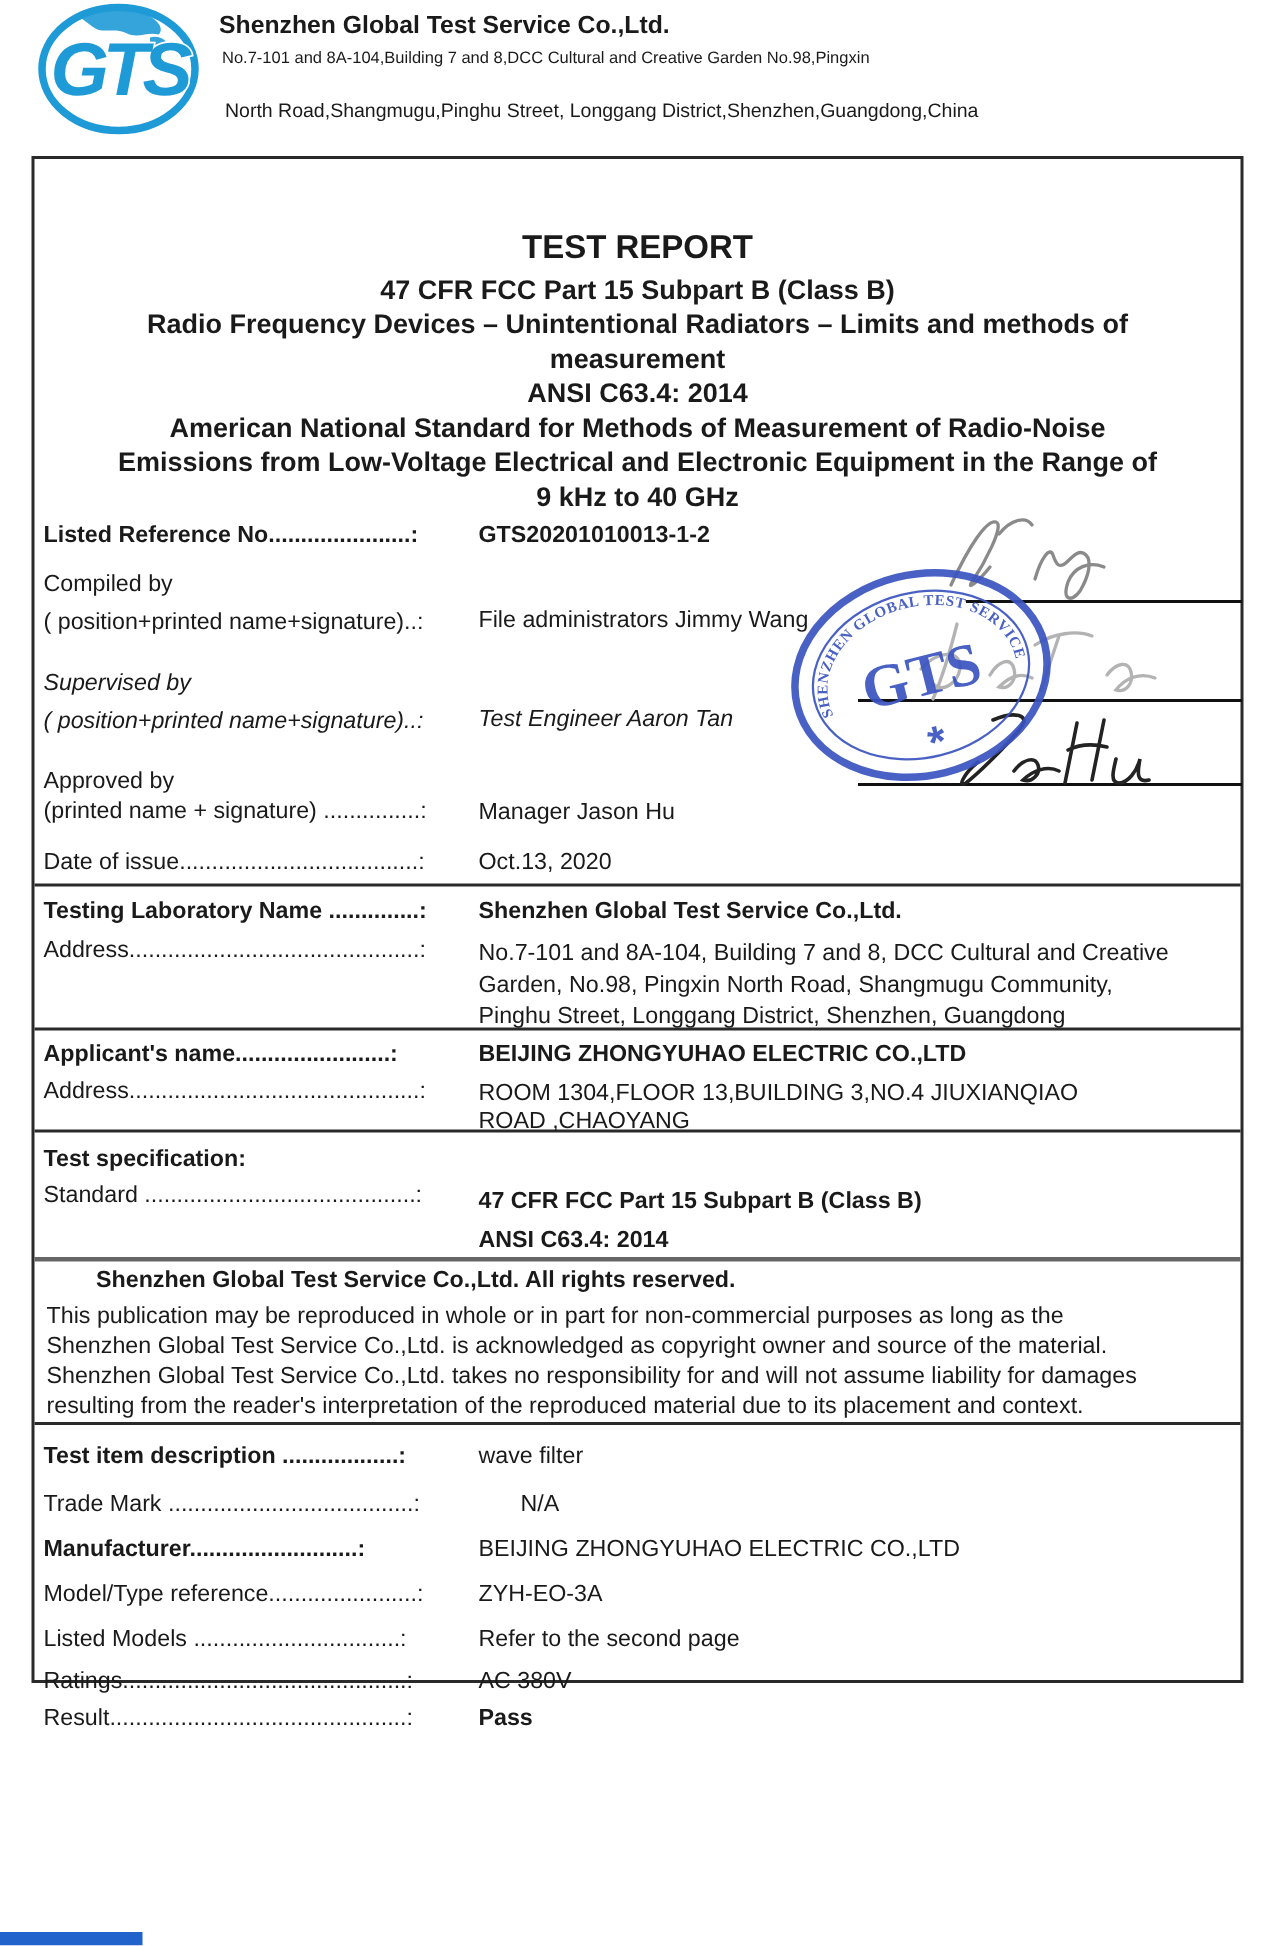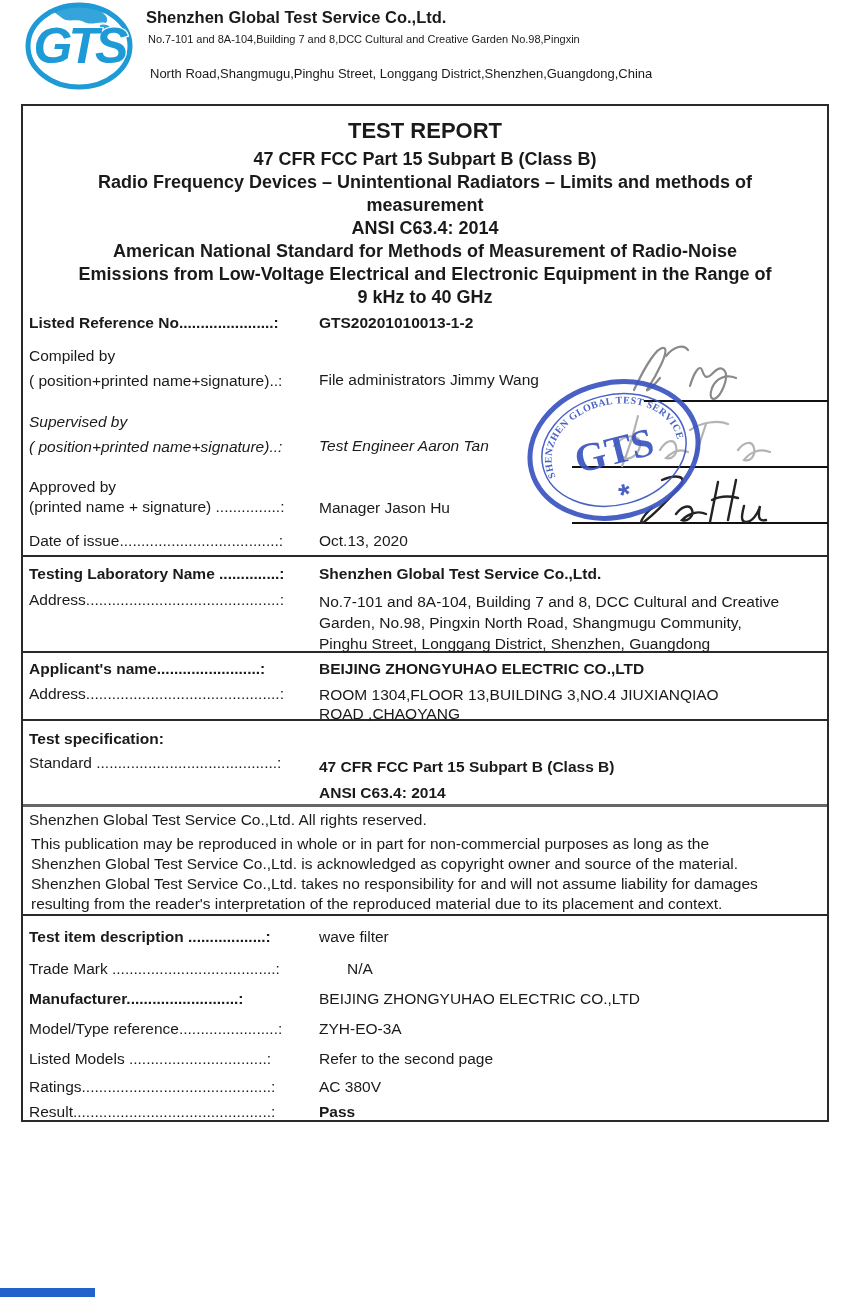--- a/index.html
+++ b/index.html
@@ -23,32 +23,32 @@
   .report-frame {
     position:absolute; left:21px; top:104px;
     width:808px; height:1018px;
     border:2px solid #2a2a2a;
     background:transparent;
   }
   .sec { width:100%; }
   .bt2 { border-top:2px solid #2a2a2a; }
   .bt3 { border-top:3px solid #666666; }
 
-  .title-block { height:204px; text-align:center; }
+  .title-block { height:204px; text-align:center;margin-top:34px; }
   .tb-main { font-size:22px; font-weight:bold; padding-top:12px; line-height:26px; }
   .tb-line { font-size:18px; font-weight:bold; line-height:23px; white-space:pre-line; }
   .tb-gap  { height:4px; }
 
   .row { display:flex; align-items:flex-start; }
   .lbl { width:290px; flex:none; padding-left:6px; white-space:pre-line; }
   .val { flex:1; padding-left:6px; white-space:pre-line; }
   .b   { font-weight:bold; }
 
   .spec-head { padding-left:6px; font-weight:bold; }
-  .cr-head   { padding-left:6px; font-weight:normal; }
+  .cr-head   { padding-left:6px; font-weight:bold;margin-left:35px; }
   .cr-body   { padding:2px 6px 0 8px; line-height:20px; white-space:pre-line; }
 
   
   .sig-line { position:absolute; height:2px; background:#111111; }
 
   
   .footer-bar { position:absolute; left:0; top:1288px; width:95px; height:9px; background:#2262cb; }
 
   svg text { user-select:none; }
 </style>

